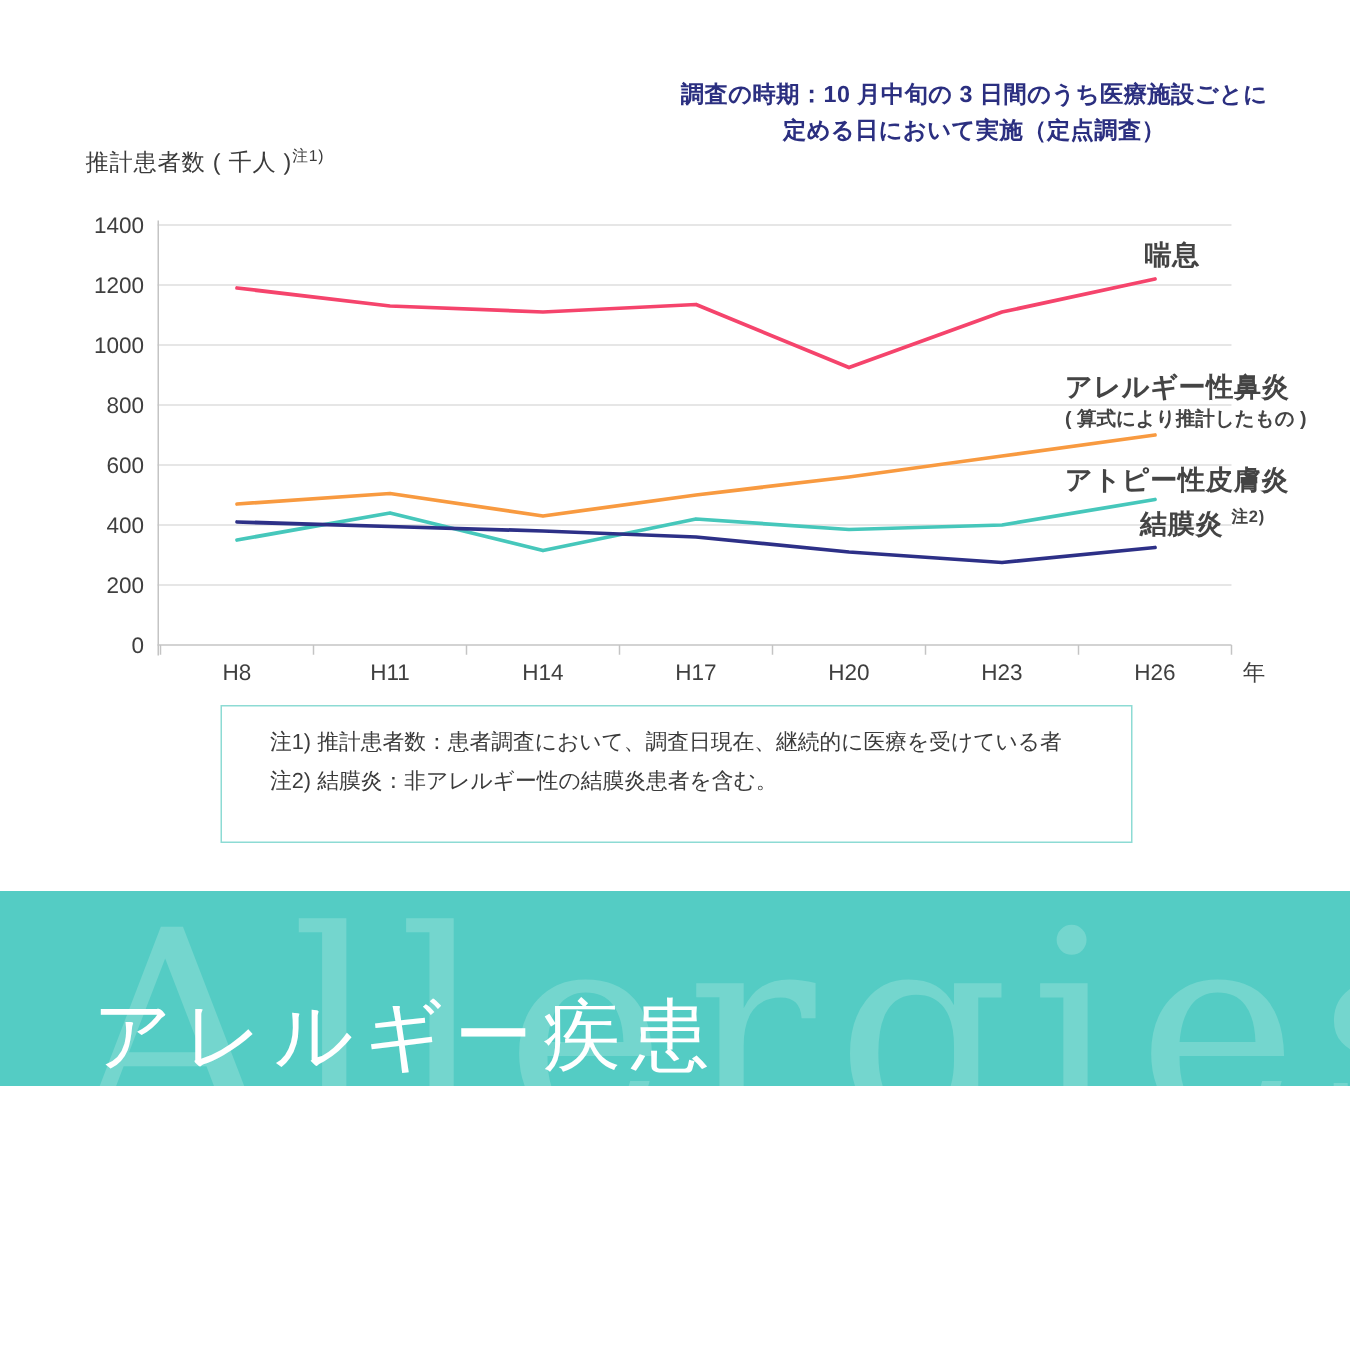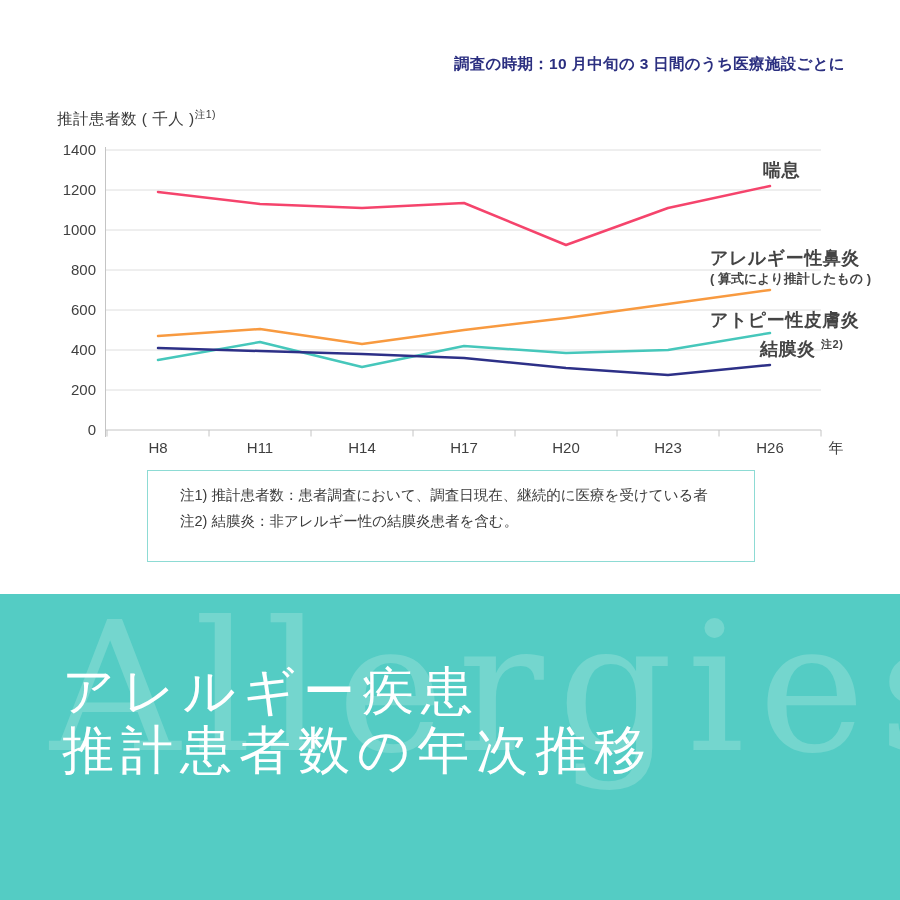--- a/index.html
+++ b/index.html
@@ -1,23 +1,23 @@
 <!DOCTYPE html>
 <html><head>
 <meta charset="utf-8">
 <style>
   html,body{margin:0;padding:0;background:#fff;}
-  .page{position:relative;width:900px;height:900px;background:#0369a1;overflow:hidden;
+  .page{position:relative;width:900px;height:724px;background:#0369a1;overflow:hidden;
         font-family:"Liberation Sans",sans-serif;color:#3d3d3d;}
 
   
   .chart-section{position:absolute;left:0;top:0;width:900px;height:594px;background:#ffffff;}
   .survey-note{position:absolute;top:52px;right:55px;text-align:center;
                font-size:15.5px;font-weight:600;line-height:24px;color:#2b2f80;letter-spacing:.3px;}
-  .y-axis-label{position:absolute;left:57px;top:97px;font-size:15.5px;color:#3b3b3b;letter-spacing:.5px;margin-top:11px;}
+  .y-axis-label{position:absolute;left:57px;top:97px;font-size:15.5px;color:#3b3b3b;letter-spacing:.5px;}
   .y-axis-label sup{font-size:10.5px;}
   svg.chart{position:absolute;left:0;top:0;}
   svg .tick-label{font-family:"Liberation Sans",sans-serif;font-size:15px;fill:#3f3f3f;}
 
   .legend-label{position:absolute;font-size:18px;font-weight:600;color:#444;letter-spacing:.5px;white-space:nowrap;}
   .legend-sub{position:absolute;font-size:13px;font-weight:600;color:#444;white-space:nowrap;}
   .legend-label sup{font-size:11px;}
 
   .notes-box{position:absolute;left:147px;top:470px;width:608px;height:92px;
              border:1.5px solid #8ddbd4;background:#ffffff;box-sizing:border-box;
@@ -36,20 +36,21 @@
 </style>
 </head>
 <body>
 
 <div class="page">
 
   <div class="chart-section">
 
     <div class="survey-note">
       <div>調査の時期：10 月中旬の 3 日間のうち医療施設ごとに</div>
+      <div>定める日において実施（定点調査）</div>
     </div>
 
     <div class="y-axis-label"><span>推計患者数 ( 千人 )</span><sup>注1)</sup></div>
 
     <svg class="chart" id="chart-svg" width="900" height="470" viewBox="0 0 900 470">
         <line x1="105" y1="430" x2="821" y2="430" stroke="#c4c4c4" stroke-width="1"></line>
         <text x="96" y="435" text-anchor="end" class="tick-label">0</text>
         <line x1="105" y1="390" x2="821" y2="390" stroke="#dedede" stroke-width="1"></line>
         <text x="96" y="395" text-anchor="end" class="tick-label">200</text>
         <line x1="105" y1="350" x2="821" y2="350" stroke="#dedede" stroke-width="1"></line>

